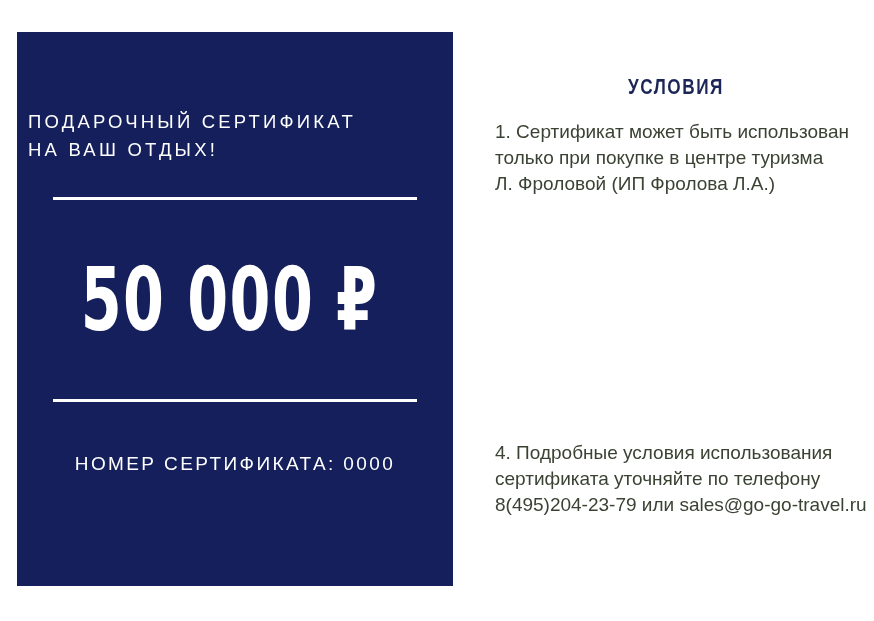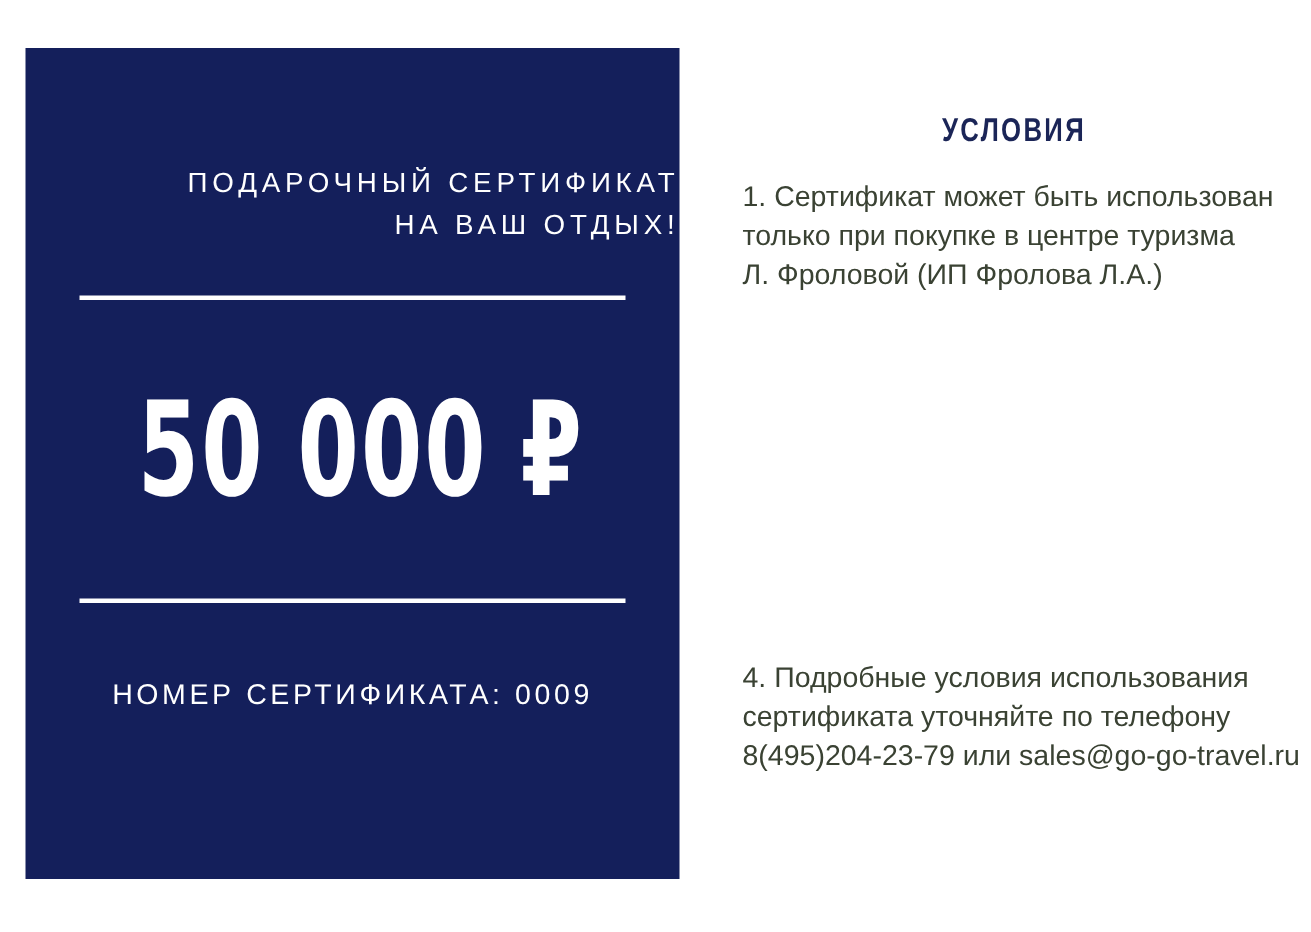--- a/index.html
+++ b/index.html
@@ -22,45 +22,46 @@
     width: 436px;
     height: 554px;
     background: var(--navy, #141f5b);
     color: var(--white, #ffffff);
   }
   .card-title {
     position: absolute;
     top: 76px;
     left: 0;
     right: 0;
-    text-align: right;
+    text-align: left;
     font-size: 18.5px;
     line-height: 28px;
     letter-spacing: 3.2px;
     white-space: nowrap;
     color: var(--white, #ffffff);
+    padding-left: 11px;
   }
   .divider {
     position: absolute;
     left: 36px;
     width: 364px;
     height: 3px;
     background: var(--white, #ffffff);
   }
   .divider-top { top: 165px; }
   .divider-bottom { top: 367px; }
   .amount-wrap {
     position: absolute;
     top: 168px;
     left: 0;
     right: 0;
     height: 199px;
     display: flex;
     align-items: center;
-    justify-content: flex-end;
+    justify-content: flex-start;
   }
   .amount {
     font-family: "DejaVu Sans", "Liberation Sans", sans-serif;
     font-weight: bold;
     font-size: 84px;
     letter-spacing: 2px;
     white-space: nowrap;
     transform: scale(0.70, 1.04);
     transform-origin: center center;
     color: var(--white, #ffffff);
@@ -135,21 +136,21 @@
     <div class="card-title">ПОДАРОЧНЫЙ СЕРТИФИКАТ<br>НА ВАШ ОТДЫХ!</div>
 
     <div class="divider divider-top"></div>
 
     <div class="amount-wrap">
       <div class="amount">50 000 ₽</div>
     </div>
 
     <div class="divider divider-bottom"></div>
 
-    <div class="cert-number">НОМЕР СЕРТИФИКАТА: 0009</div>
+    <div class="cert-number">НОМЕР СЕРТИФИКАТА: 0000</div>
 
   </div>
 
   <div class="conditions">
     <div class="conditions-heading">УСЛОВИЯ</div>
 
     <p class="cond cond-1">1. Сертификат может быть использован<br>только при покупке в центре туризма<br>Л. Фроловой (ИП Фролова Л.А.)</p>
 
 
 

